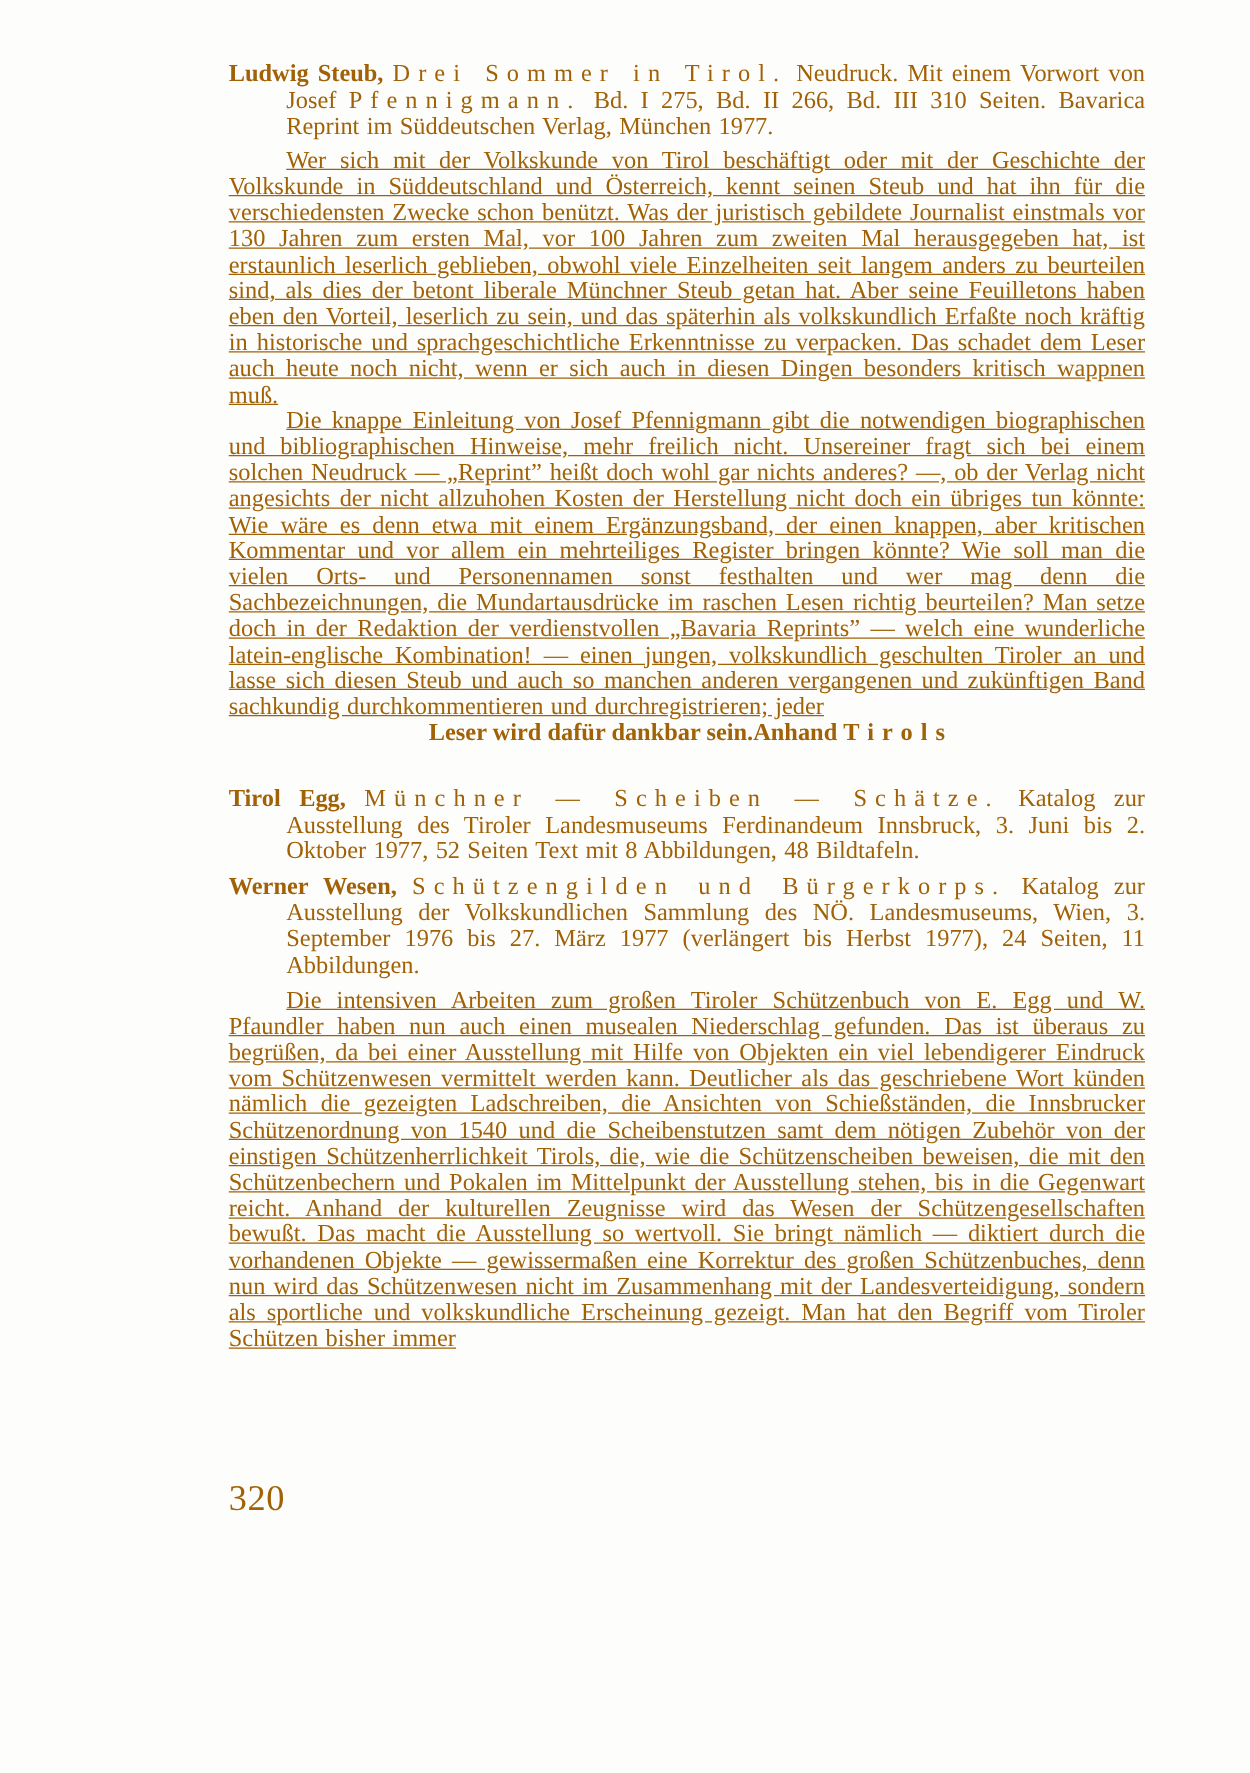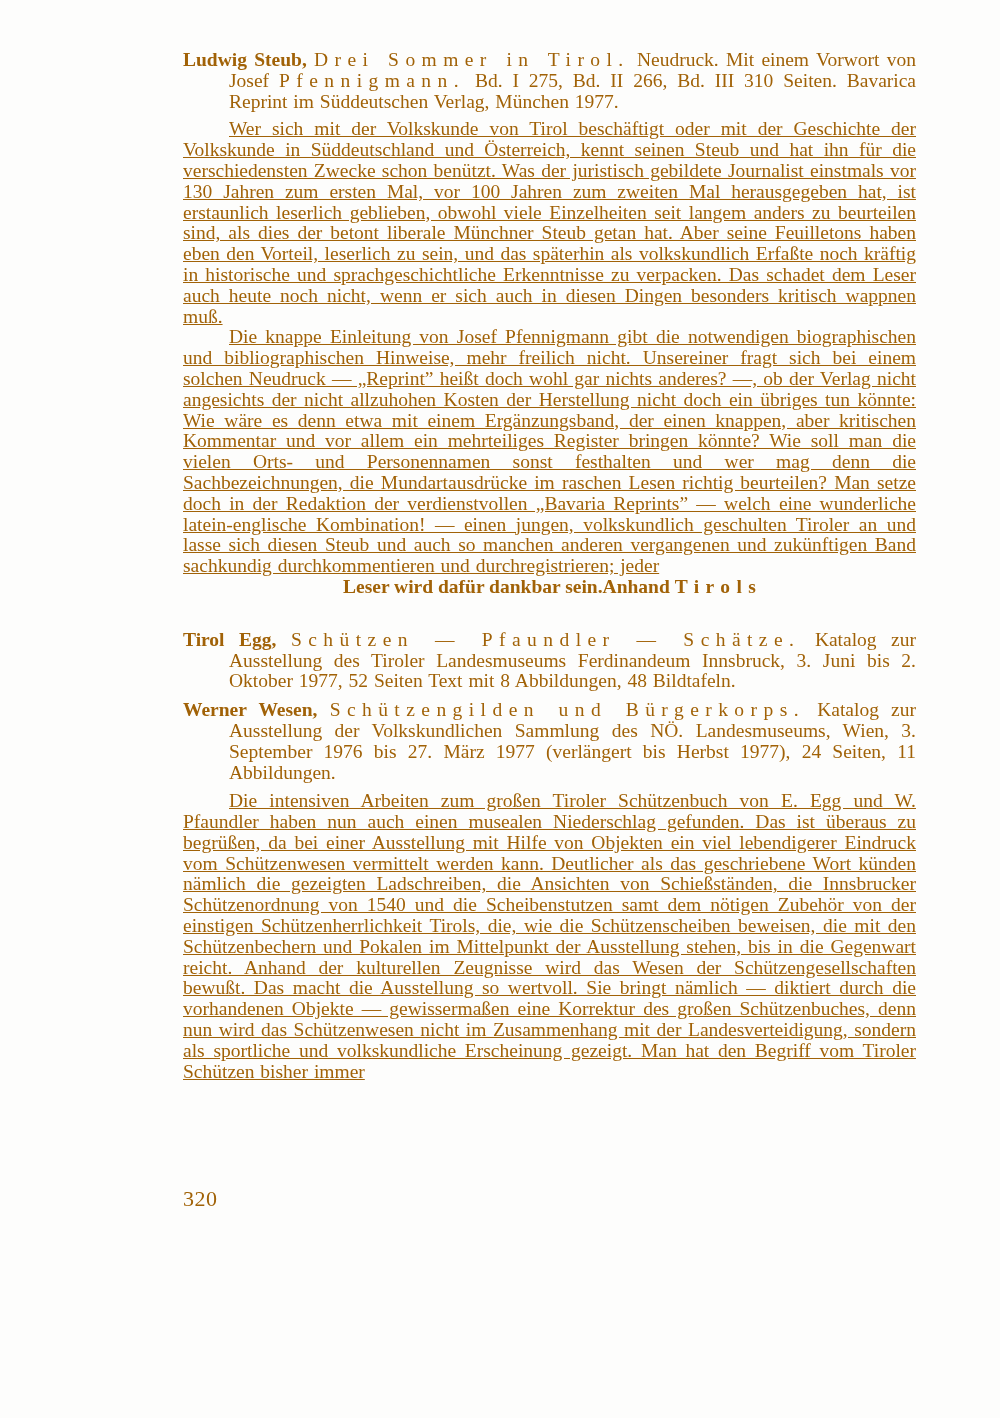--- a/index.html
+++ b/index.html
@@ -62,21 +62,21 @@
     line-height: 20.8px;
     width: 733px;
     font-weight: bold;
   }
   .sig-line .closing { white-space: nowrap; }
   .sig-line .signature { white-space: nowrap; }
   .page-number {
     position: absolute;
     left: 183px;
     top: 1186px;
-    font-size: 22px;
+    font-size: 29px;
     line-height: 26px;
     letter-spacing: 0.5px;
   }
 </style>
 </head>
 <body>
 
 <div class="page">
   <div class="content">
 
@@ -84,21 +84,21 @@
 
     <p class="para mt-sm">Wer sich mit der Volkskunde von Tirol beschäftigt oder mit der Geschichte der Volkskunde in Süddeutschland und Österreich, kennt seinen Steub und hat ihn für die verschiedensten Zwecke schon benützt. Was der juristisch gebildete Journalist einstmals vor 130 Jahren zum ersten Mal, vor 100 Jahren zum zweiten Mal herausgegeben hat, ist erstaunlich leserlich geblieben, obwohl viele Einzelheiten seit langem anders zu beurteilen sind, als dies der betont liberale Münchner Steub getan hat. Aber seine Feuilletons haben eben den Vorteil, leserlich zu sein, und das späterhin als volkskundlich Erfaßte noch kräftig in historische und sprachgeschichtliche Erkenntnisse zu verpacken. Das schadet dem Leser auch heute noch nicht, wenn er sich auch in diesen Dingen besonders kritisch wappnen muß.</p>
 
     <p class="para">Die knappe Einleitung von Josef Pfennigmann gibt die notwendigen biographischen und bibliographischen Hinweise, mehr freilich nicht. Unsereiner fragt sich bei einem solchen Neudruck — „Reprint” heißt doch wohl gar nichts anderes? —, ob der Verlag nicht angesichts der nicht allzuhohen Kosten der Herstellung nicht doch ein übriges tun könnte: Wie wäre es denn etwa mit einem Ergänzungsband, der einen knappen, aber kritischen Kommentar und vor allem ein mehrteiliges Register bringen könnte? Wie soll man die vielen Orts- und Personennamen sonst festhalten und wer mag denn die Sachbezeichnungen, die Mundartausdrücke im raschen Lesen richtig beurteilen? Man setze doch in der Redaktion der verdienstvollen „Bavaria Reprints” — welch eine wunderliche latein-englische Kombination! — einen jungen, volkskundlich geschulten Tiroler an und lasse sich diesen Steub und auch so manchen anderen vergangenen und zukünftigen Band sachkundig durchkommentieren und durchregistrieren; jeder</p>
 
     <div class="sig-line">
       <span class="closing">Leser wird dafür dankbar sein.</span>
       <span class="signature"><span>Anhand</span> <span class="sperr-end">Tirols</span></span>
     </div>
 
-    <p class="bib mt-lg"><span class="author">Tirol Egg,</span> <span class="sperr">Schützen — Pfaundler — Schätze.</span> <span>Katalog zur Ausstellung des Tiroler Landesmuseums Ferdinandeum Innsbruck, 3. Juni bis 2. Oktober 1977, 52 Seiten Text mit 8 Abbildungen, 48 Bildtafeln.</span></p>
+    <p class="bib mt-lg"><span class="author">Tirol Egg,</span> <span class="sperr">Münchner — Scheiben — Schätze.</span> <span>Katalog zur Ausstellung des Tiroler Landesmuseums Ferdinandeum Innsbruck, 3. Juni bis 2. Oktober 1977, 52 Seiten Text mit 8 Abbildungen, 48 Bildtafeln.</span></p>
 
     <p class="bib mt-xs"><span class="author">Werner Wesen,</span> <span class="sperr">Schützengilden und Bürgerkorps.</span> <span>Katalog zur Ausstellung der Volkskundlichen Sammlung des NÖ. Landesmuseums, Wien, 3. September 1976 bis 27. März 1977 (verlängert bis Herbst 1977), 24 Seiten, 11 Abbildungen.</span></p>
 
     <p class="para mt-xs">Die intensiven Arbeiten zum großen Tiroler Schützenbuch von E. Egg und W. Pfaundler haben nun auch einen musealen Niederschlag gefunden. Das ist überaus zu begrüßen, da bei einer Ausstellung mit Hilfe von Objekten ein viel lebendigerer Eindruck vom Schützenwesen vermittelt werden kann. Deutlicher als das geschriebene Wort künden nämlich die gezeigten Ladschreiben, die Ansichten von Schießständen, die Innsbrucker Schützenordnung von 1540 und die Scheibenstutzen samt dem nötigen Zubehör von der einstigen Schützenherrlichkeit Tirols, die, wie die Schützenscheiben beweisen, die mit den Schützenbechern und Pokalen im Mittelpunkt der Ausstellung stehen, bis in die Gegenwart reicht. Anhand der kulturellen Zeugnisse wird das Wesen der Schützengesellschaften bewußt. Das macht die Ausstellung so wertvoll. Sie bringt nämlich — diktiert durch die vorhandenen Objekte — gewissermaßen eine Korrektur des großen Schützenbuches, denn nun wird das Schützenwesen nicht im Zusammenhang mit der Landesverteidigung, sondern als sportliche und volkskundliche Erscheinung gezeigt. Man hat den Begriff vom Tiroler Schützen bisher immer</p>
 
   </div>
 
   <div class="page-number">320</div>
 </div>
 

